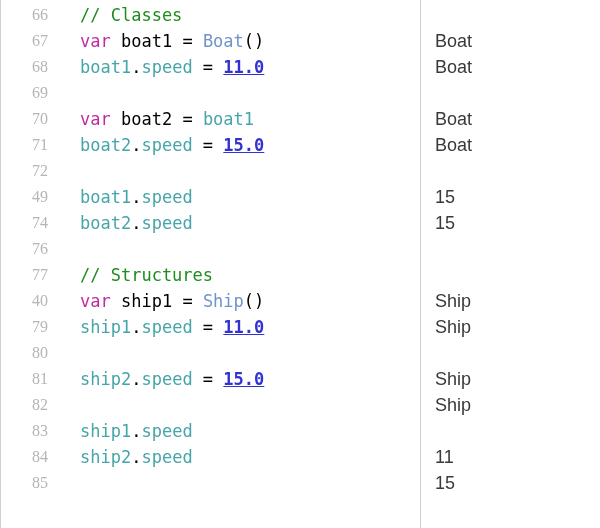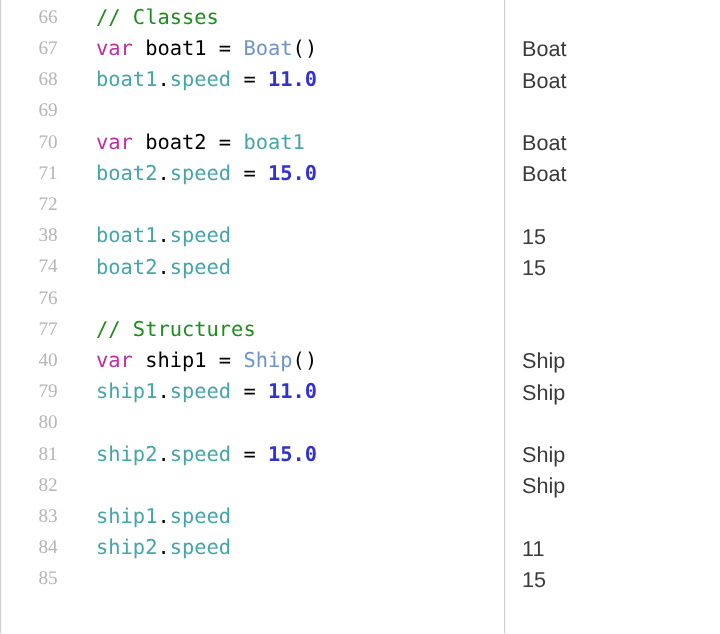--- a/index.html
+++ b/index.html
@@ -48,35 +48,35 @@
     padding-left: 14px;
     font-family: "Helvetica Neue", Helvetica, Arial, sans-serif;
     font-size: 18px;
     color: #3a3a3a;
   }
   .result-line { height: 26px; }
   .tok-kw   { color: #c12ba0; }  
   .tok-cm   { color: #1e8d1e; text-align: right; }  
   .tok-id   { color: #46a5a9; }  
   .tok-type { color: #6e94c9; }  
-  .tok-num  { color: #3232d2; font-weight: 600; }  
+  .tok-num  { color: #3232d2; font-weight: 600; text-decoration: underline; }  
   .tok-pl   { color: #000000; }  
 </style>
 </head>
 <body>
 
 <div class="gutter" id="gutter">
     <div class="ln">66</div>
     <div class="ln">67</div>
     <div class="ln">68</div>
     <div class="ln">69</div>
     <div class="ln">70</div>
     <div class="ln">71</div>
     <div class="ln">72</div>
-    <div class="ln">38</div>
+    <div class="ln">49</div>
     <div class="ln">74</div>
     <div class="ln">76</div>
     <div class="ln">77</div>
     <div class="ln">40</div>
     <div class="ln">79</div>
     <div class="ln">80</div>
     <div class="ln">81</div>
     <div class="ln">82</div>
     <div class="ln">83</div>
     <div class="ln">84</div>

